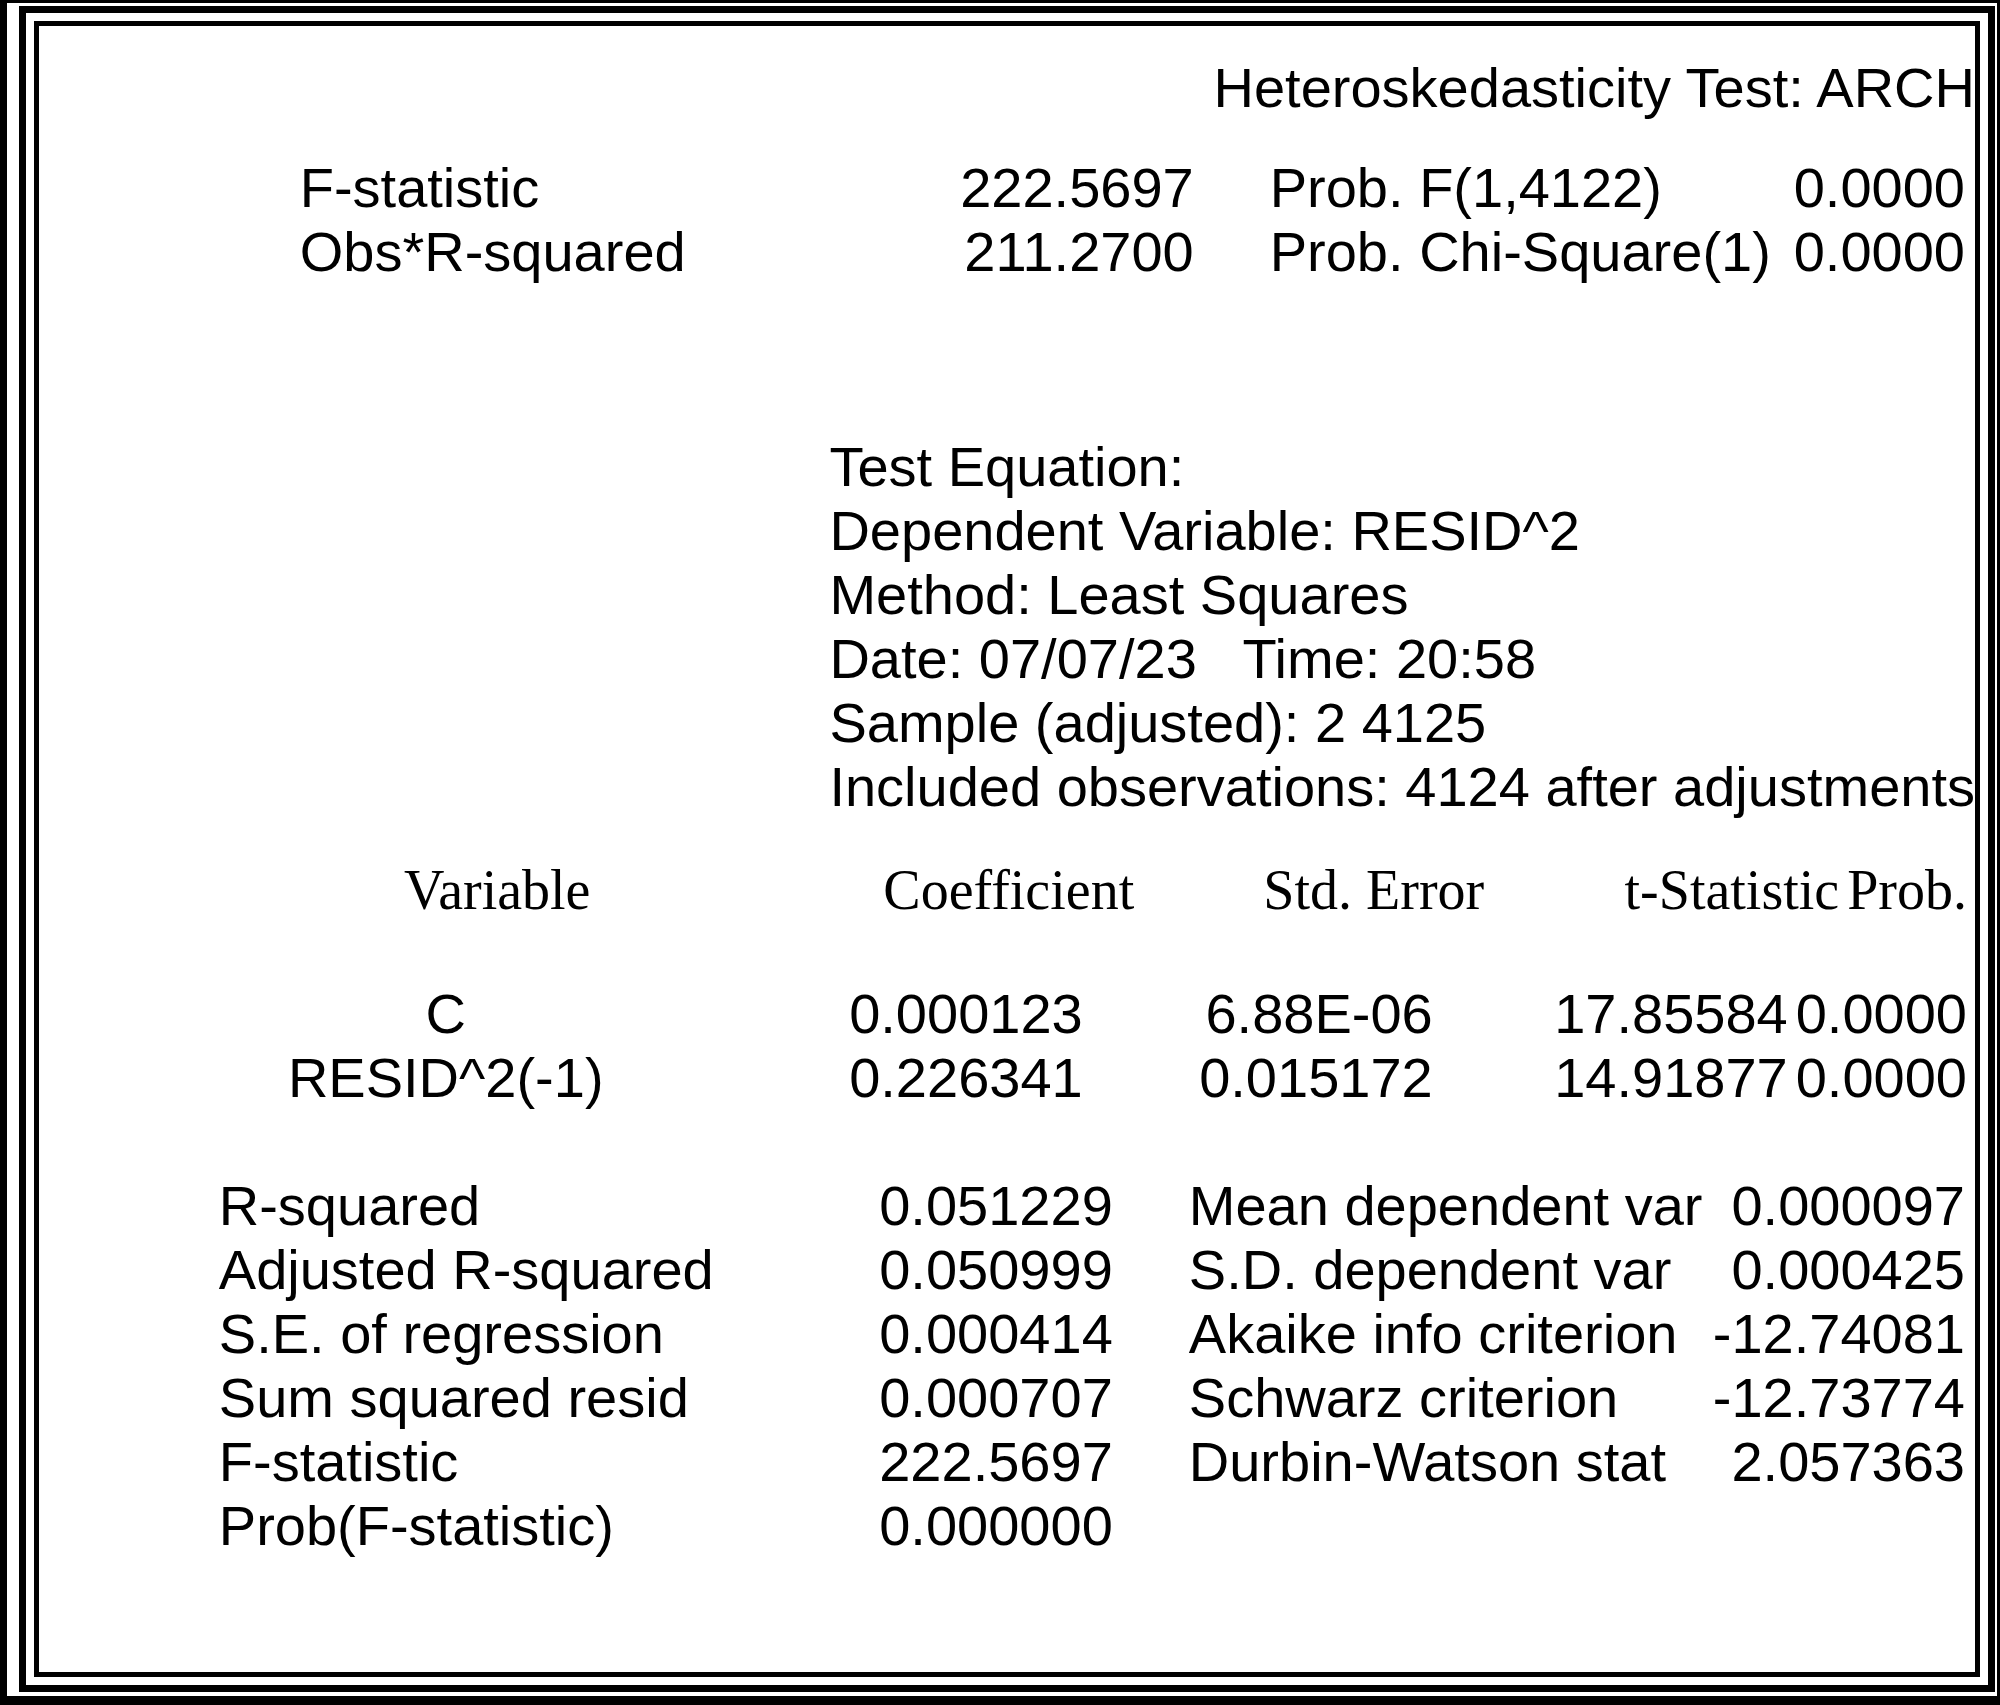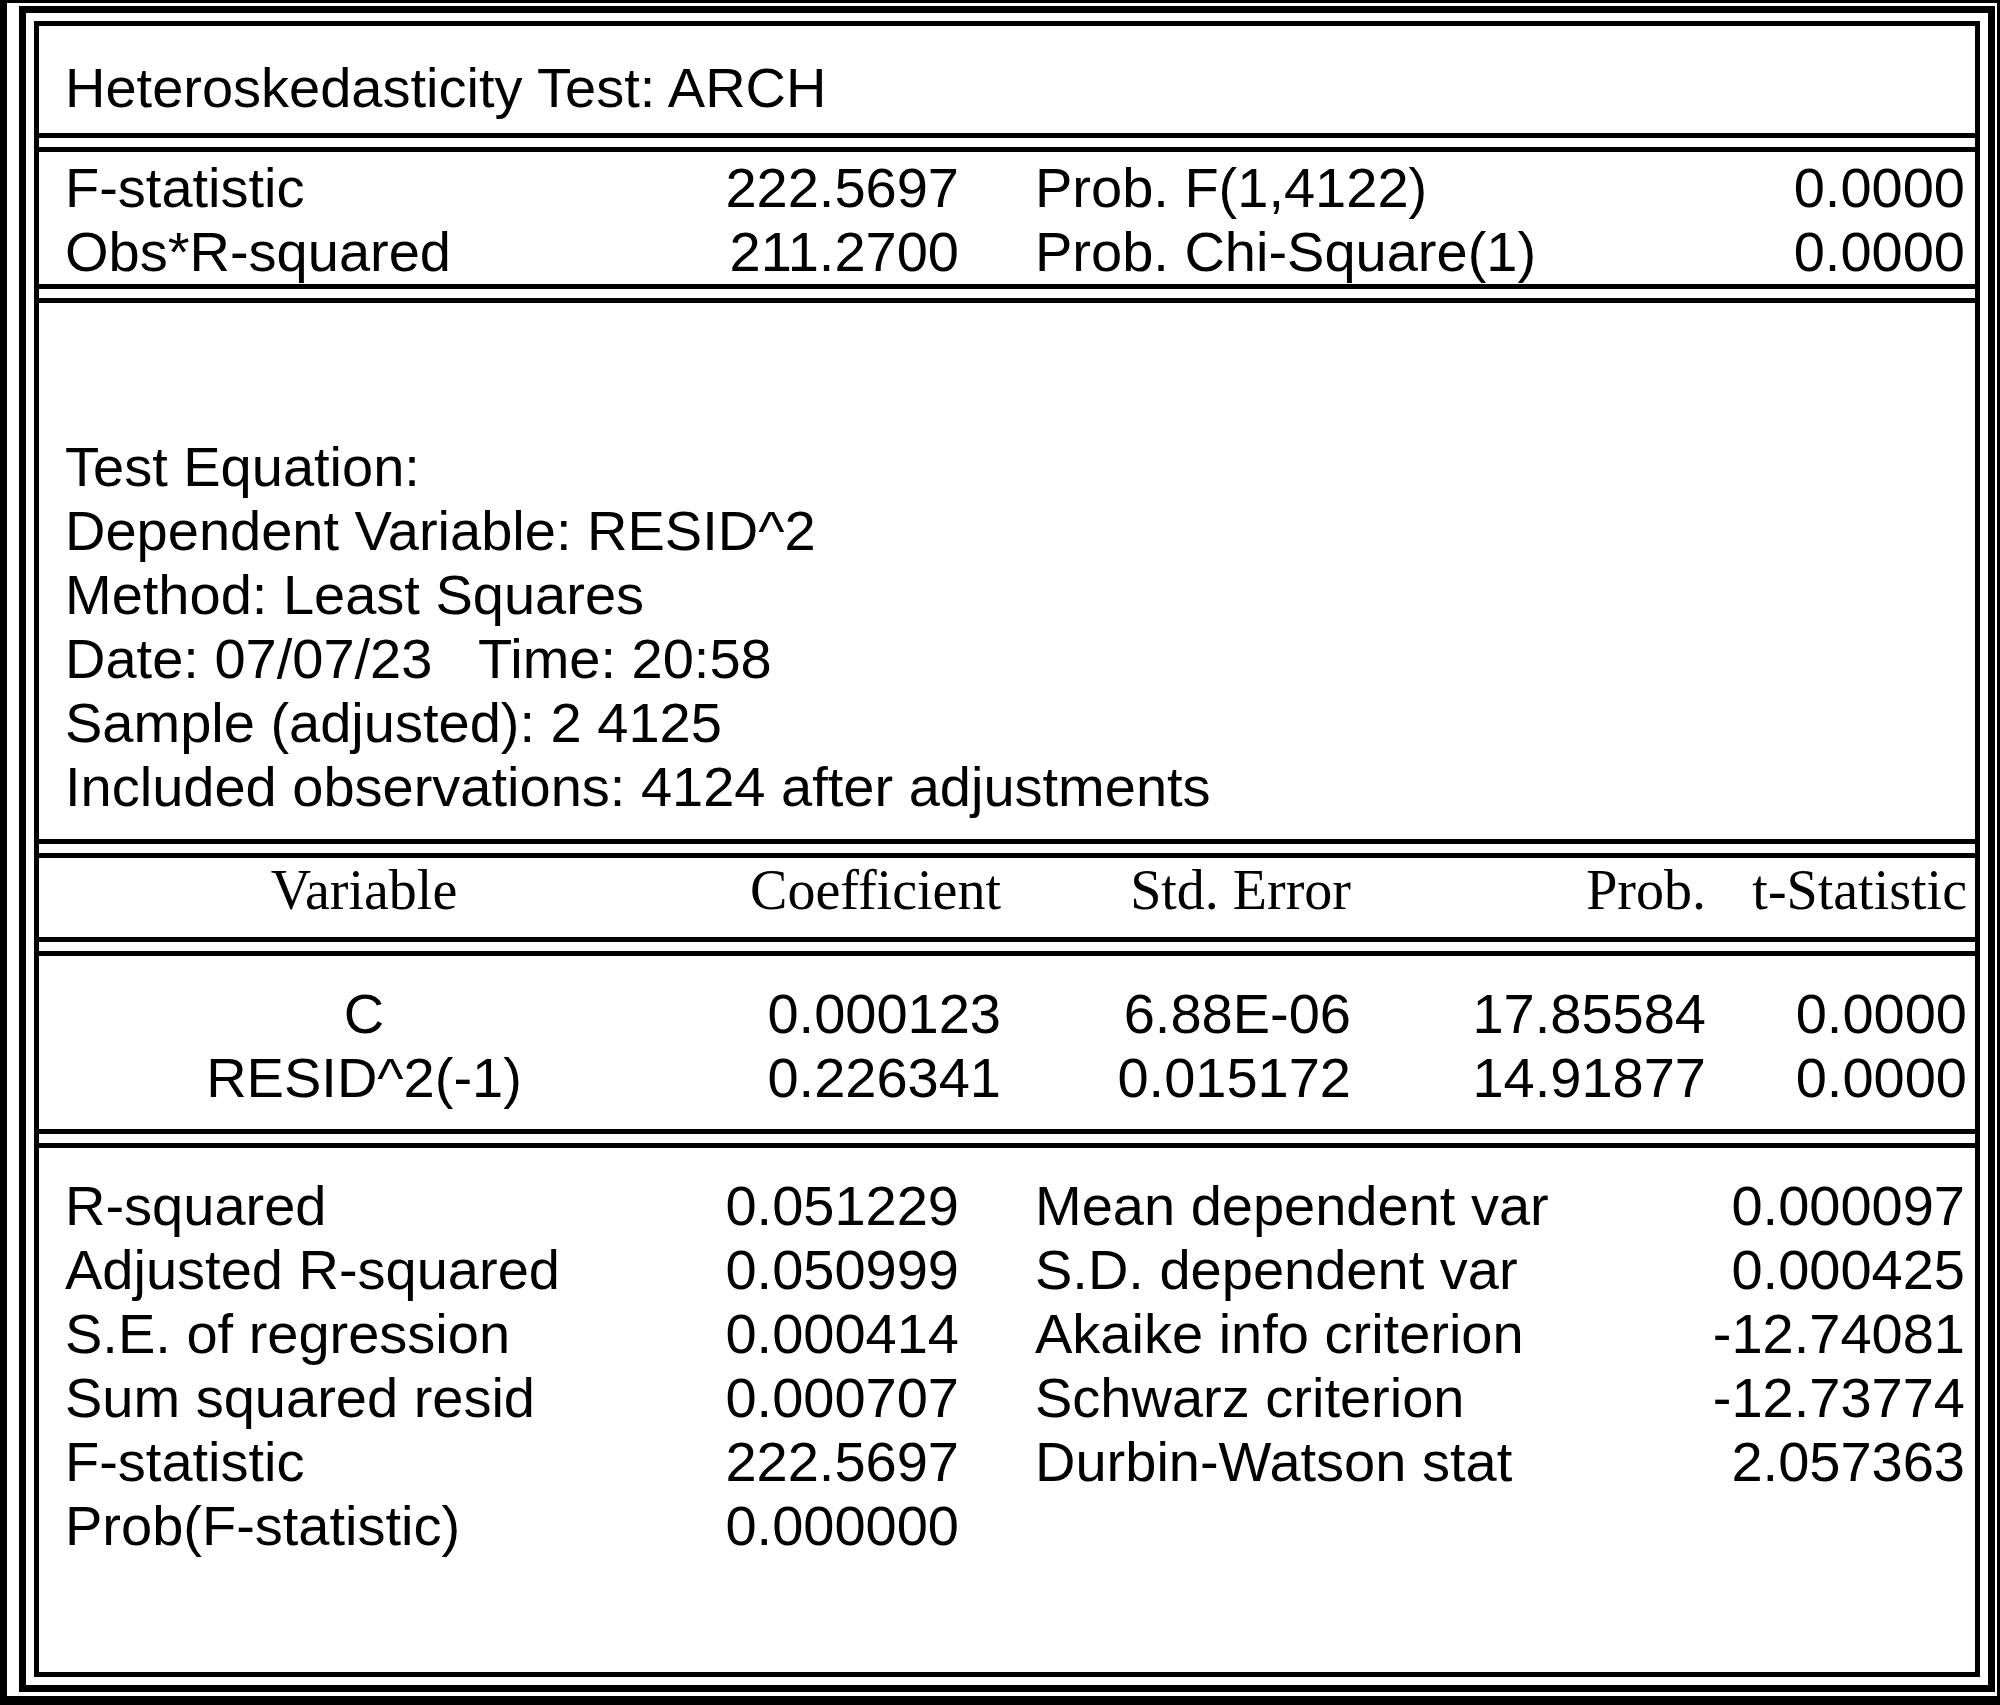--- a/index.html
+++ b/index.html
@@ -27,20 +27,21 @@
     border: 7px solid #000;
   }
   .inner-frame {
     box-sizing: border-box;
     margin: 8px;
     width: 1946px; height: 1656px;
     border: 5px solid #000;
     display: flex;
     flex-direction: column;
     overflow: hidden;
+    align-items: flex-end;
   }
   .hr2 {
     box-sizing: border-box;
     height: 19px;
     border-top: 5px solid #000;
     border-bottom: 5px solid #000;
     flex: none;
   }
   .sec { flex: none; }
 
@@ -116,22 +117,22 @@
         <div>Included observations: 4124 after adjustments</div>
       </div>
 
       <div class="hr2"></div>
 
       <div class="sec coefhead-sec">
         <div class="row5">
           <div class="v">Variable</div>
           <div class="n">Coefficient</div>
           <div class="n">Std. Error</div>
+          <div class="n">t-Statistic</div>
           <div class="n">Prob.</div>
-          <div class="n">t-Statistic</div>
         </div>
       </div>
 
       <div class="hr2"></div>
 
       <div class="sec coefrows-sec">
         <div class="row5">
           <div class="v">C</div>
           <div class="n">0.000123</div>
           <div class="n">6.88E-06</div>

